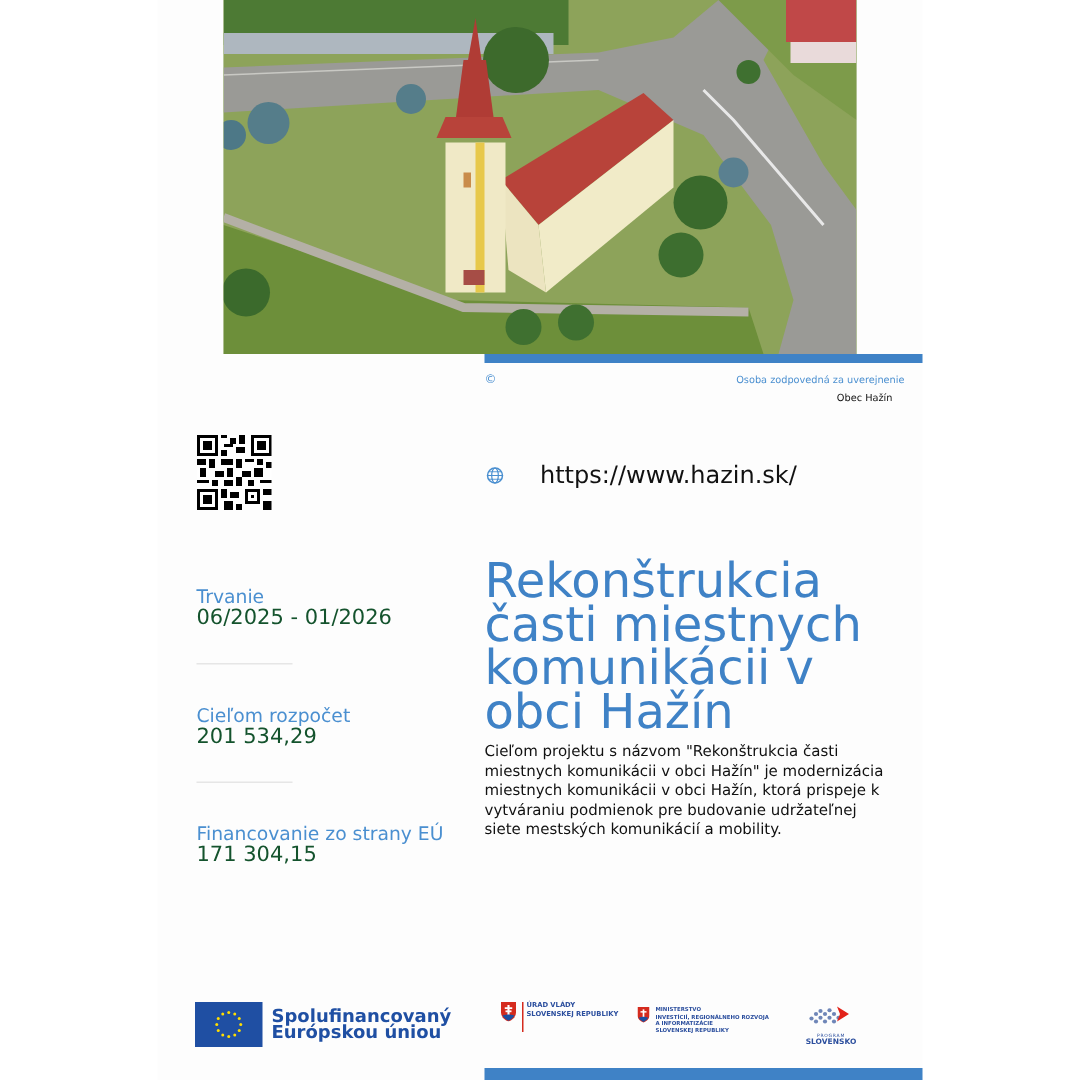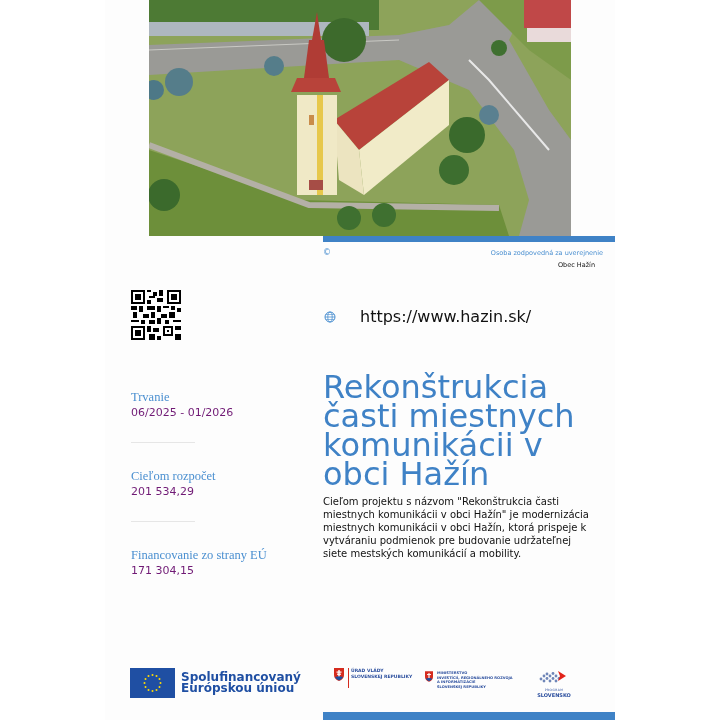--- a/index.html
+++ b/index.html
@@ -32,22 +32,22 @@
     }
     .qr {
       position: absolute; left: 131px; top: 290px; width: 50px; height: 50px;
     }
     .web {
       position: absolute; left: 324px; top: 307px; display: flex; align-items: center; gap: 24px;
       font-size: 16px; color: #111;
     }
     .web .globe { width: 12px; height: 12px; }
     .facts { position: absolute; left: 131px; top: 390px; width: 170px; }
-    .fact-label { font-size: 12.5px; color: #4a8fd0; line-height: 15px; font-family: Liberation Serif, serif; }
-    .fact-value { font-size: 11px; color: #701a75; line-height: 15px; }
+    .fact-label { font-size: 12.5px; color: #4a8fd0; line-height: 15px; }
+    .fact-value { font-size: 14px; color: #14532d; line-height: 15px; }
     .fact-divider { width: 64px; height: 1px; background: #e6e6e6; margin: 22px 0 26px 0; }
     .title {
       position: absolute; left: 323px; top: 373px; width: 260px;
       font-size: 32px; line-height: 29px; color: #3f82c6; margin: 0; font-weight: normal;
     }
     .desc {
       position: absolute; left: 323px; top: 495px; width: 275px;
       font-size: 10px; line-height: 13px; color: #111; margin: 0;
     }
     .eu-logo {

